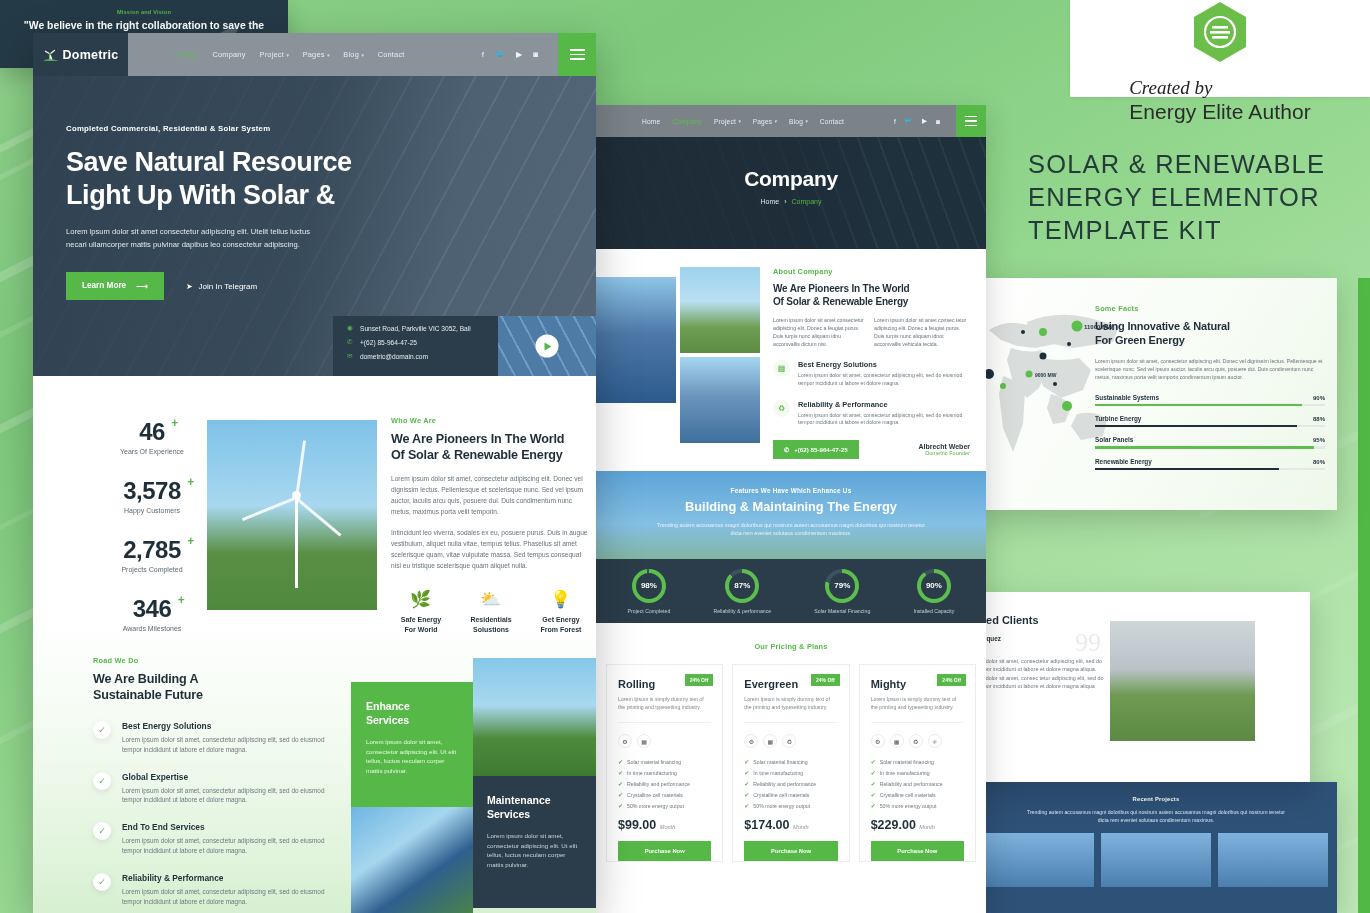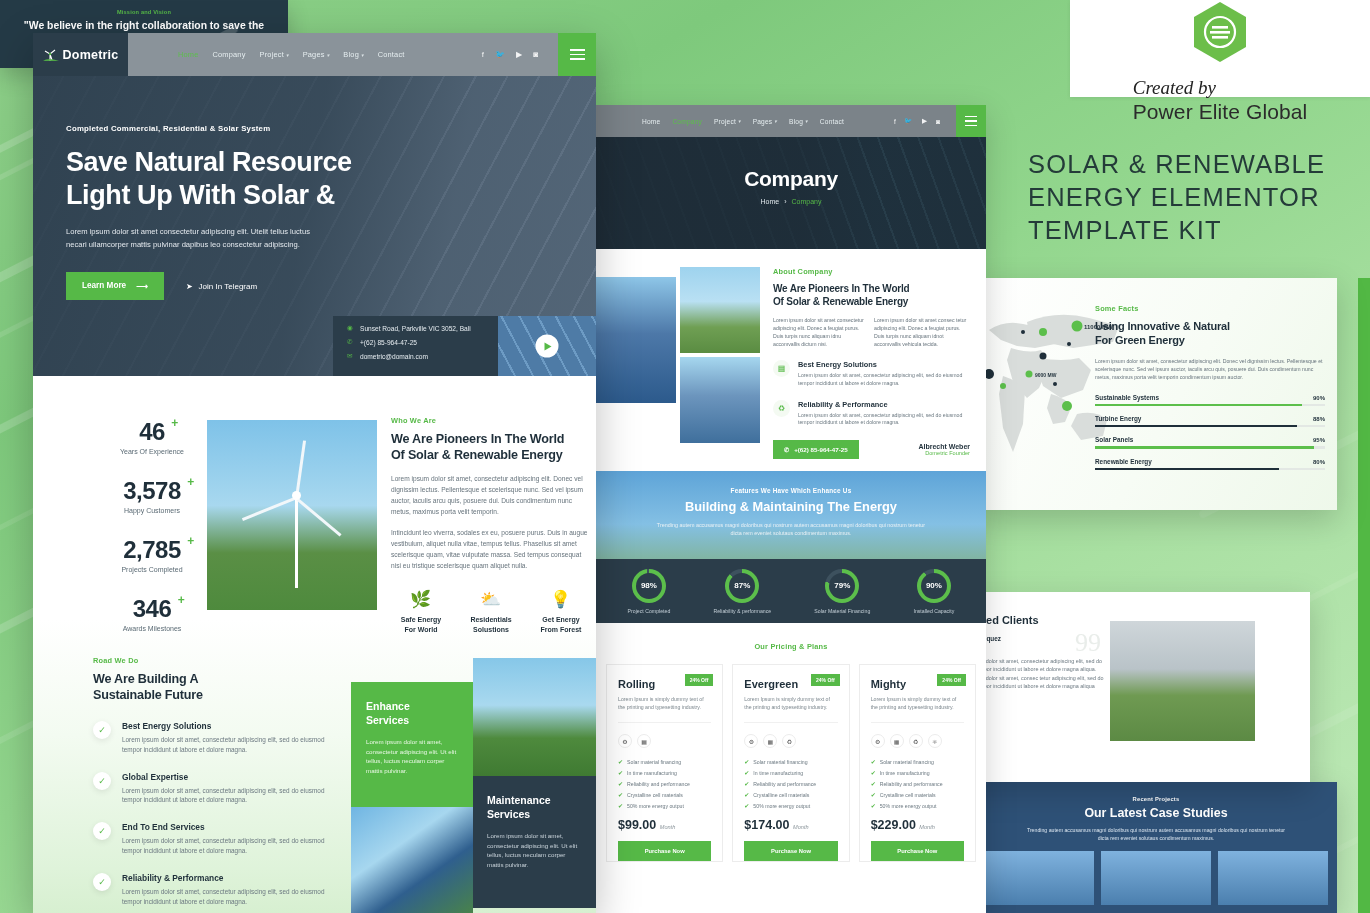--- a/index.html
+++ b/index.html
@@ -757,21 +757,20 @@
     <div class="nm">Dalia Henriquez</div>
     <div class="rl">Manager</div>
     <div class="tp">Lorem ipsum dolor sit amet, consectetur adipiscing elit, sed do eiusmod tempor incididunt ut labore et dolore magna aliqua. Lorem ipsum dolor sit amet, consec tetur adipiscing elit, sed do eiusmod tempor incididunt ut labore et dolore magna aliqua consectetur.</div>
   </div>
   <div class="quotemark">99</div>
   <div class="testi-img"></div>
 </div>
 
 <div class="panel" id="panelF">
   <div class="eyebrow">Recent Projects</div>
-  <h2>Our Latest Case Studies</h2>
   <p>Trending autem accusamus magni doloribus qui nostrum autem accusamus magni doloribus qui nostrum tenetur dicta rem eveniet solutaus condimentum maximus.</p>
   <div class="cases">
     <div></div>
     <div></div>
     <div></div>
   </div>
 </div>
 
 <div class="greenstrip"></div>
 
@@ -782,15 +781,15 @@
     <svg width="58" height="64" viewBox="0 0 58 64">
       <polygon points="29,2 55,17 55,47 29,62 3,47 3,17" fill="#6cbe4a"></polygon>
       <circle cx="29" cy="32" r="15" fill="none" stroke="#fff" stroke-width="2.2"></circle>
       <rect x="21" y="26" width="16" height="2.6" fill="#fff"></rect>
       <rect x="19" y="31" width="20" height="2.6" fill="#fff"></rect>
       <rect x="21" y="36" width="16" height="2.6" fill="#fff"></rect>
     </svg>
   </div>
   <div>
     <div class="badge-txt1">Created by</div>
-    <div class="badge-txt2">Power Elite Global</div>
+    <div class="badge-txt2">Energy Elite Author</div>
   </div>
 </div>
 
 </body></html>

